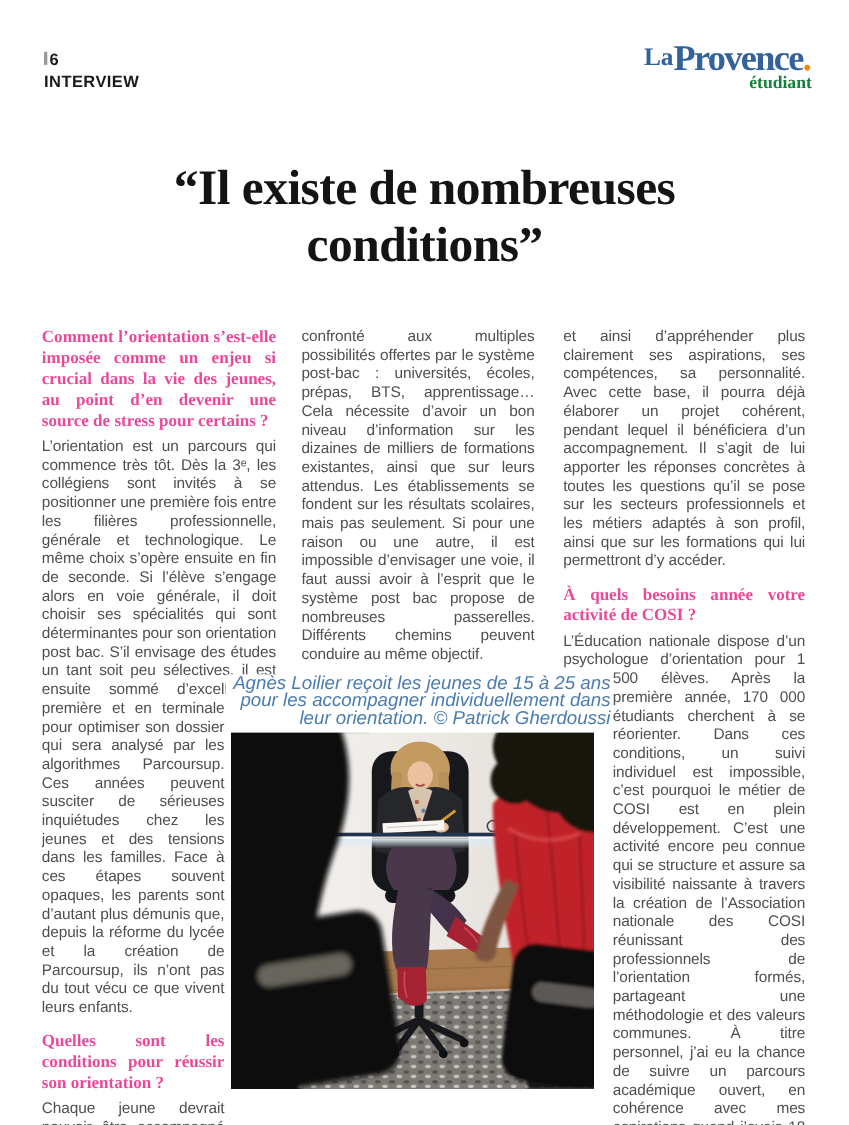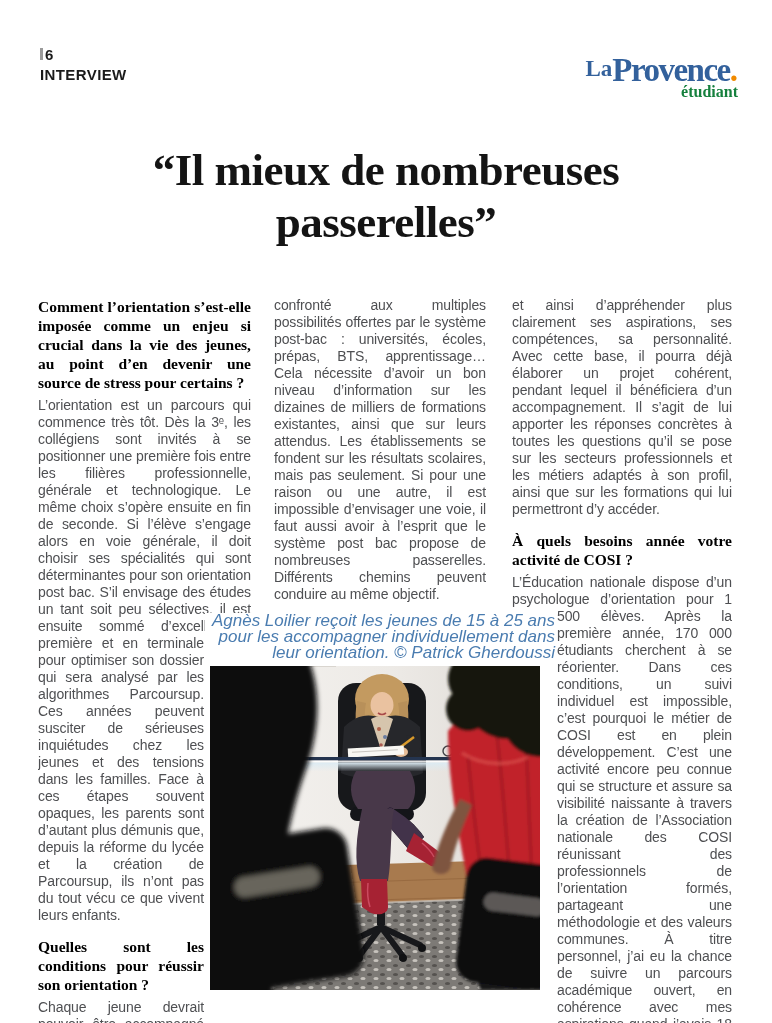--- a/index.html
+++ b/index.html
@@ -5,41 +5,41 @@
   html,body{margin:0;padding:0;background:#ffffff;}
   .page{position:relative;width:772px;height:1023px;background:#ffffff;overflow:hidden;
         font-family:"Liberation Sans",sans-serif;}
   
   .pageno{position:absolute;left:40px;top:46px;font-weight:700;font-size:15px;color:#1a1a1a;}
   .pageno .bar{display:inline-block;width:3px;height:12px;background:#9a9a9a;margin-right:2px;}
   .section{position:absolute;left:40px;top:66px;font-weight:700;font-size:15px;
            letter-spacing:.4px;color:#1a1a1a;}
   .logo{position:absolute;right:34px;top:38px;text-align:right;
         font-family:"Liberation Serif",serif;font-weight:700;line-height:1;}
-  .logo-main{white-space:nowrap;margin-top:16px;}
+  .logo-main{white-space:nowrap;}
   .logo-la{font-size:23px;display:inline-block;transform:translateY(-5px);}
   .logo-prov{font-size:33px;letter-spacing:-1.5px;}
   .logo-dot{font-size:33px;}
   .logo-sub{font-size:16px;margin-top:-3px;}
   
   .headline{position:absolute;left:86px;top:114px;width:600px;text-align:center;
             font-family:"Liberation Serif",serif;font-weight:700;font-size:45px;
             line-height:52px;letter-spacing:-.5px;color:#141414;}
   .standfirst{position:absolute;left:50px;top:243px;width:672px;text-align:center;
               font-family:"Liberation Serif",serif;font-style:italic;font-size:16px;
               line-height:21px;color:#1c1c1c;}
   
   .col{position:absolute;top:297px;height:726px;overflow:hidden;z-index:1;}
   .col1{left:38px;width:214px;}
   .col2{left:274px;width:212px;}
   .col3{left:511px;width:221px;}
   .col p{font-size:14px;line-height:17px;color:#4e4f52;text-align:justify;
          margin:0 0 3px 0;letter-spacing:-.1px;hyphens:auto;}
   .col h2{font-family:"Liberation Serif",serif;font-weight:700;font-size:15.5px;
-          line-height:19px;color:#000000;text-align:justify;margin:13px 0 5px 0;}
+          line-height:19px;color:#ec4899;text-align:justify;margin:13px 0 5px 0;}
   .col h2.first{margin-top:0;}
   .sp-r0{float:right;width:1px;height:352px;}
   .sp-r{float:right;clear:right;width:48px;height:374px;}
   .sp-l0{float:left;width:1px;height:318px;}
   .sp-l{float:left;clear:left;width:46px;height:408px;}
   
   .caption{position:absolute;left:205px;top:613px;width:350px;text-align:right;
            font-style:italic;font-size:17px;line-height:16px;color:#4a7cb0;
            background:#ffffff;padding-bottom:5px;z-index:3;margin:0;}
   figure.photo{position:absolute;left:210px;top:657px;width:330px;height:333px;
@@ -56,21 +56,21 @@
   </div>
   <div class="section">INTERVIEW</div>
 
   <div class="logo">
     <div class="logo-main" style="color:#33619c;">
       <span class="logo-la">La</span><span class="logo-prov">Provence</span><span class="logo-dot" style="color:#f18a00;">.</span>
     </div>
     <div class="logo-sub" style="color:#15803d;">étudiant</div>
   </div>
 
-  <h1 class="headline">“Il mieux de nombreuses passerelles”</h1>
+  <h1 class="headline">“Il existe de nombreuses conditions”</h1>
 
   <div class="col col1">
     <div class="sp-r0"></div>
     <div class="sp-r"></div>
     <h2 class="first">Comment l’orientation s’est-elle imposée comme un enjeu si crucial dans la vie des jeunes, au point d’en devenir une source de stress pour certains ?</h2>
     <p>L’orientation est un parcours qui commence très tôt. Dès la 3ᵉ, les collégiens sont invités à se positionner une première fois entre les filières professionnelle, générale et technologique. Le même choix s’opère ensuite en fin de seconde. Si l’élève s’engage alors en voie générale, il doit choisir ses spécialités qui sont déterminantes pour son orientation post bac. S’il envisage des études un tant soit peu sélectives, il est ensuite sommé d’exceller en première et en terminale pour optimiser son dossier qui sera analysé par les algorithmes Parcoursup. Ces années peuvent susciter de sérieuses inquiétudes chez les jeunes et des tensions dans les familles. Face à ces étapes souvent opaques, les parents sont d’autant plus démunis que, depuis la réforme du lycée et la création de Parcoursup, ils n’ont pas du tout vécu ce que vivent leurs enfants.</p>
     <h2>Quelles sont les conditions pour réussir son orientation ?</h2>
     <p>Chaque jeune devrait pouvoir être accompagné individuellement pour construire une stratégie pertinente en partant de ses inclinaisons. La première étape serait de se documenter sur les divers champs professionnels ou types de métiers qui pourraient lui convenir, se transformant en un projet d’études qui serait ensuite</p>
   </div>
 

